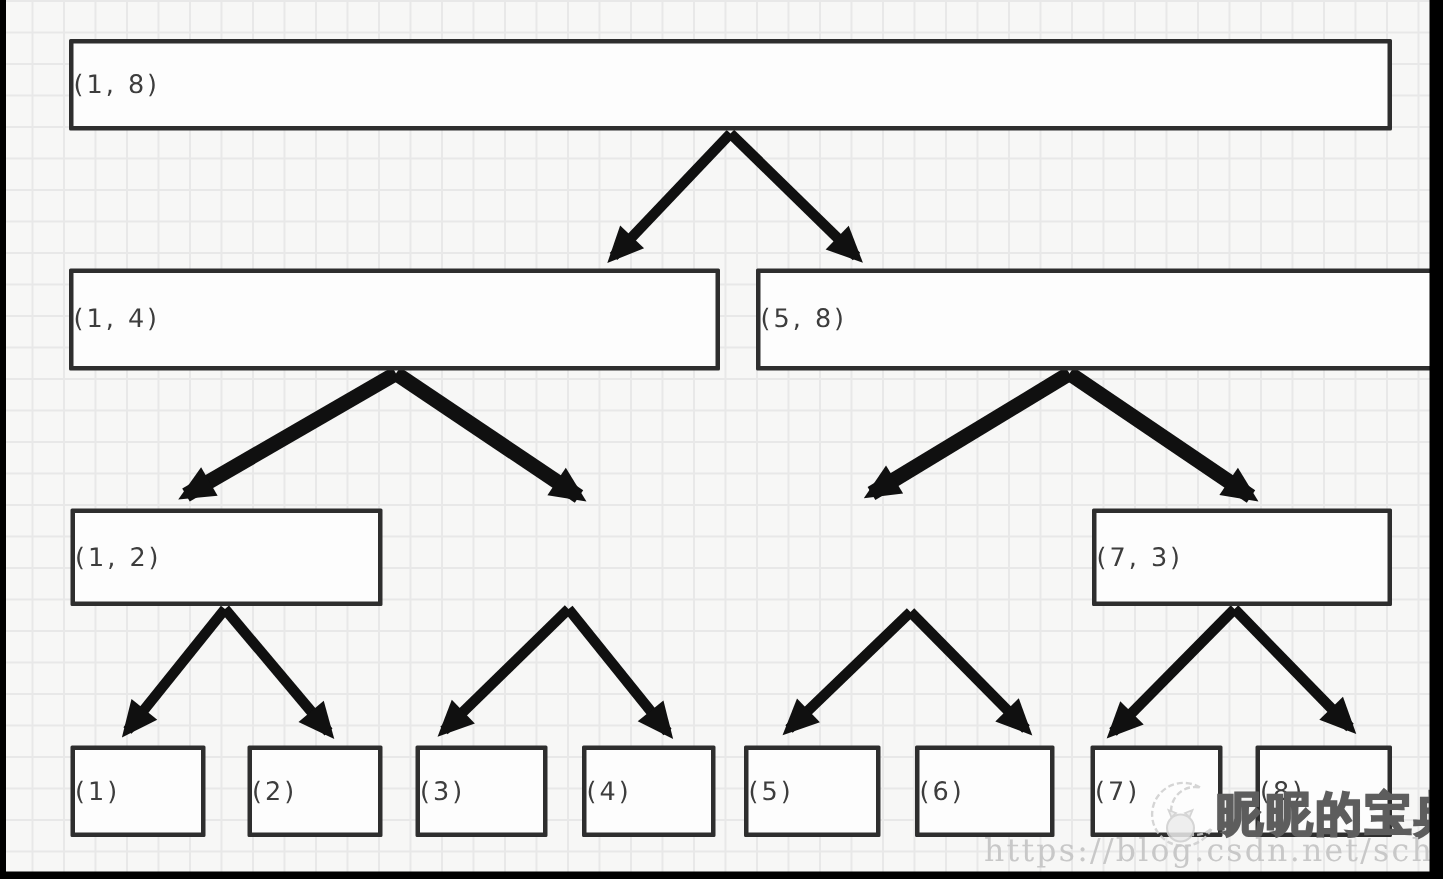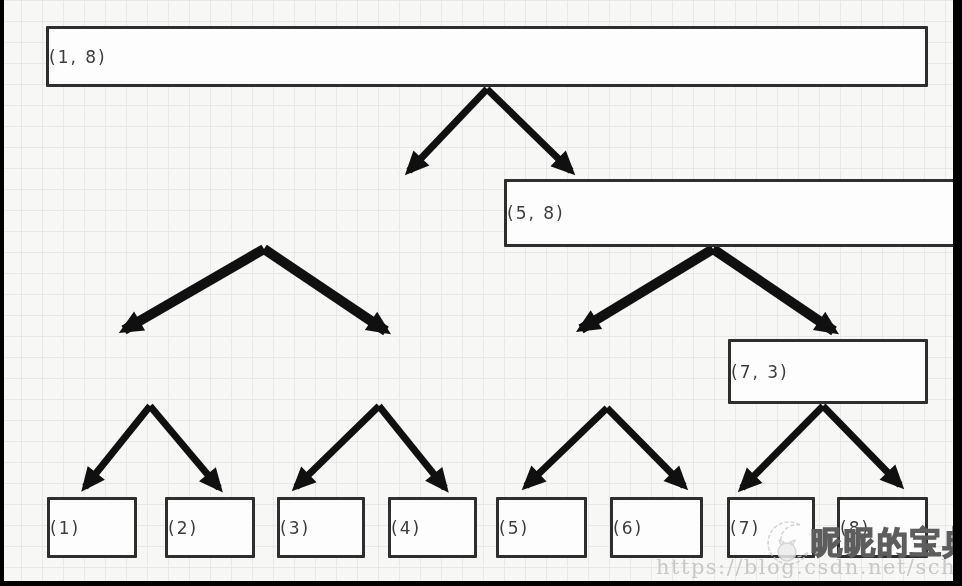--- a/index.html
+++ b/index.html
@@ -79,24 +79,30 @@
     <line x1="607" y1="408" x2="526" y2="486" stroke="#101010" stroke-width="7" marker-end="url(#ah)"></line>
     <line x1="607" y1="408" x2="684" y2="486" stroke="#101010" stroke-width="7" marker-end="url(#ah)"></line>
     <line x1="823" y1="406" x2="742" y2="488" stroke="#101010" stroke-width="7" marker-end="url(#ah)"></line>
     <line x1="823" y1="406" x2="900" y2="485" stroke="#101010" stroke-width="7" marker-end="url(#ah)"></line>
   </svg>
 
   <div class="node" style="left:46px;top:26px;width:882px;height:61px">
     <span class="node-label">(1, 8)</span>
   </div>
 
+  <div class="node" style="left:46px;top:179px;width:434px;height:68px">
+    <span class="node-label">(1, 4)</span>
+  </div>
   <div class="node" style="left:504px;top:179px;width:469px;height:68px">
     <span class="node-label">(5, 8)</span>
   </div>
 
+  <div class="node" style="left:47px;top:339px;width:208px;height:65px">
+    <span class="node-label">(1, 2)</span>
+  </div>
   <div class="node" style="left:728px;top:339px;width:200px;height:65px">
     <span class="node-label">(7, 3)</span>
   </div>
 
   <div class="node" style="left:47px;top:497px;width:90px;height:61px">
     <span class="node-label">(1)</span>
   </div>
   <div class="node" style="left:165px;top:497px;width:90px;height:61px">
     <span class="node-label">(2)</span>
   </div>

